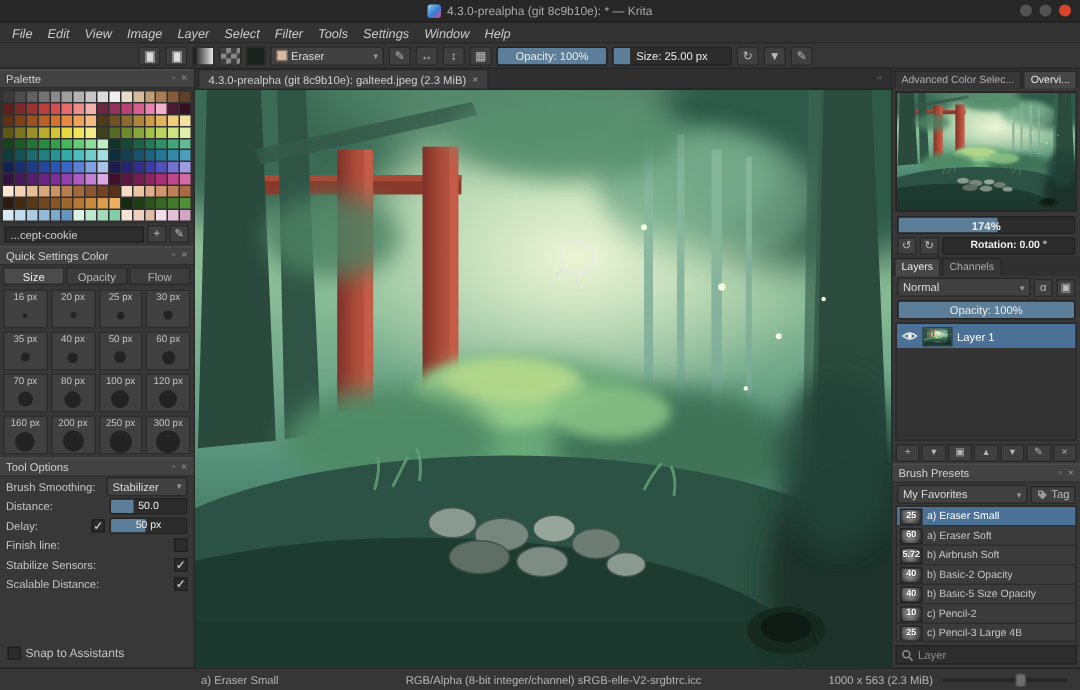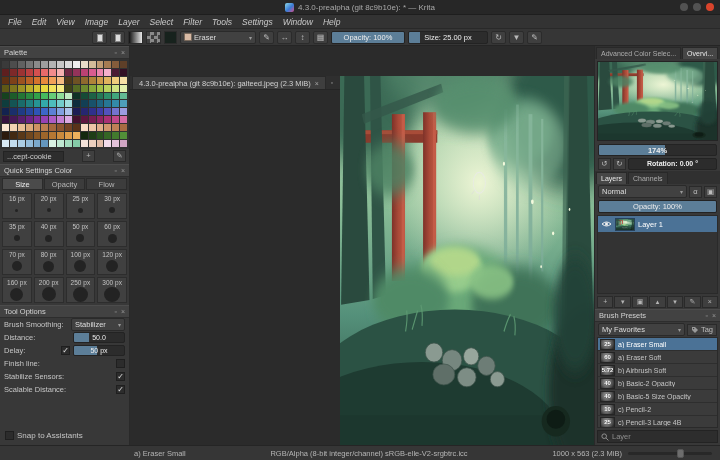--- a/index.html
+++ b/index.html
@@ -43,33 +43,33 @@
   color:#ededed;white-space:nowrap;}
 .tb-opacity{width:74px;}.tb-size{width:80px;}
 .flex1{flex:1;min-width:0;}
 
 
 .main{flex:1;display:flex;min-height:0;}
 .left-panel{width:130px;background:#383838;border-right:1px solid #292929;display:flex;
   flex-direction:column;flex:none;}
 .right-panel{width:126px;background:#383838;border-left:1px solid #292929;display:flex;
   flex-direction:column;flex:none;}
-.canvas-area{flex:1;display:flex;flex-direction:row;min-width:0;margin-top:30px;}
+.canvas-area{flex:1;display:flex;flex-direction:column;min-width:0;}
 
 
 .docker-header{height:13px;background:#424242;border-top:1px solid #4c4c4c;border-bottom:1px solid #2d2d2d;
   display:flex;align-items:center;padding:0 4px;font-size:7.5px;color:#d2d2d2;flex:none;}
 .dock-icons{margin-left:auto;display:flex;gap:4px;color:#969696;font-size:7px;}
 
 
 .palette-grid{display:grid;grid-template-columns:repeat(16,1fr);gap:1px;padding:2px;background:#313131;flex:none;}
 .swatch{width:100%;aspect-ratio:1/1;display:block;}
 .palette-name{height:12px;line-height:12px;padding:0 4px;font-size:7.5px;color:#c2c2c2;
   background:#3b3b3b;border-bottom:1px solid #2d2d2d;flex:none;}
-.palette-entry{height:15px;display:flex;align-items:center;gap:18px;padding:0 3px;flex:none;}
+.palette-entry{height:15px;display:flex;align-items:center;gap:2px;padding:0 3px;flex:none;}
 .entry-box{flex:1;height:11px;background:#2d2d2d;border:1px solid #232323;font-size:7.5px;
   line-height:10px;padding:0 3px;color:#cfcfcf;white-space:nowrap;overflow:hidden;}
 .mini-btn{min-width:13px;height:12px;background:#404040;border:1px solid #2a2a2a;color:#bcbcbc;
   font-size:7.5px;line-height:10px;text-align:center;flex:none;padding:0 1px;}
 
 
 .qs-tabs{display:flex;gap:1px;padding:1px 2px;background:#353535;flex:none;}
 .qs-tab{flex:1;text-align:center;height:12px;line-height:12px;background:#3c3c3c;
   border:1px solid #2b2b2b;font-size:7.5px;color:#b6b6b6;}
 .qs-tab.active{background:#4b4b4b;color:#ececec;}

